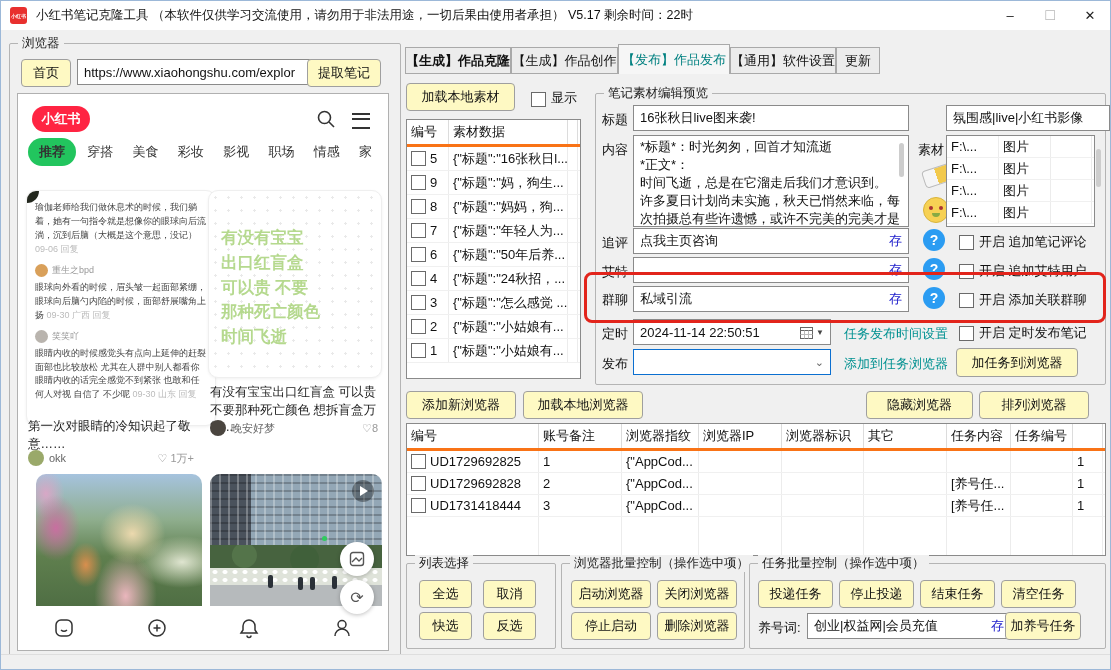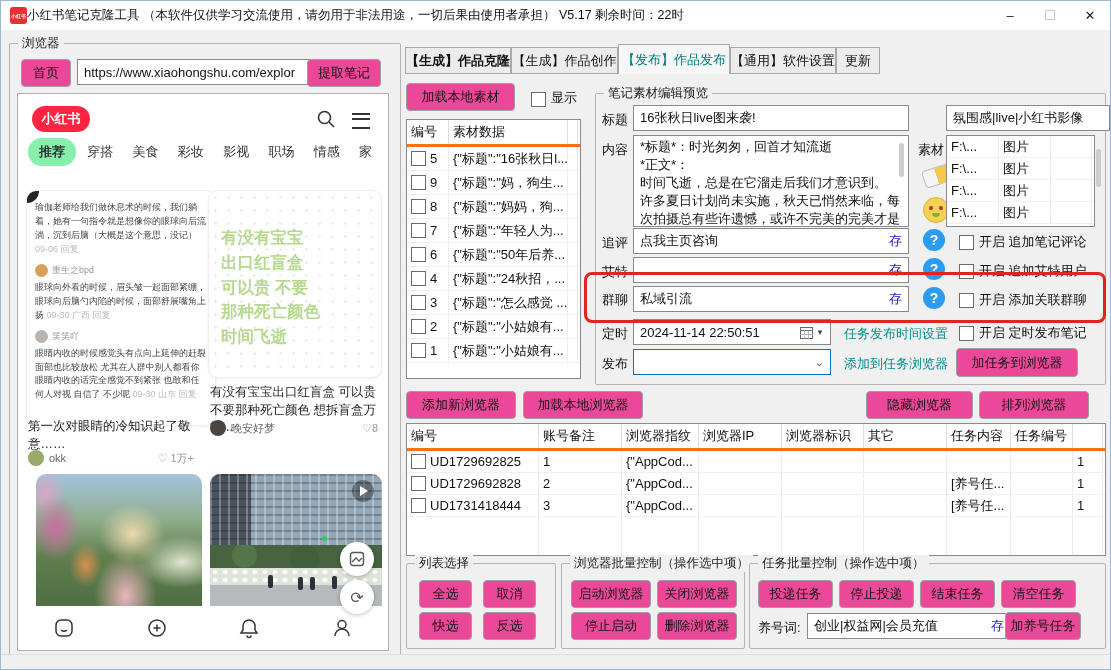--- a/index.html
+++ b/index.html
@@ -1,27 +1,27 @@
 <!DOCTYPE html>
 <html><head>
 <meta charset="utf-8">
 <style>
   html,body{margin:0;padding:0;background:#d8d8d8;font-family:"Liberation Sans","DejaVu Sans",sans-serif;}
   .window{position:relative;width:1109px;height:668px;background:#f0f0f0;border:1px solid #9cb8d8;overflow:hidden;}
   
   .titlebar{position:absolute;left:0;top:0;width:100%;height:29px;background:#ffffff;display:flex;align-items:center;}
   .app-icon{width:17px;height:17px;margin-left:9px;background:#e8302e;border-radius:3px;color:#fff;font-size:5px;display:flex;align-items:center;justify-content:center;font-weight:bold;}
-  .win-title{font-size:12.5px;color:#111;white-space:nowrap;}
+  .win-title{margin-left:9px;font-size:12.5px;color:#111;white-space:nowrap;}
   .winbtns{position:absolute;right:0;top:0;height:29px;display:flex;}
   .winbtn{width:40px;height:29px;display:flex;align-items:center;justify-content:center;font-size:13px;color:#222;}
   .winbtn.max{color:#b9b9b9;}
   
   .groupbox{position:absolute;border:1px solid #b4b4b4;border-radius:2px;}
   .grouplabel{position:absolute;top:-9px;left:8px;background:#f0f0f0;padding:0 4px;font-size:12.5px;color:#1a1a1a;white-space:nowrap;}
-  .btn{position:absolute;background:#ec4899;border:1px solid #9f9f9f;border-radius:4px;font-size:13px;color:#111;display:flex;align-items:center;justify-content:center;cursor:default;white-space:nowrap;}
+  .btn{position:absolute;background:#fef9c3;border:1px solid #9f9f9f;border-radius:4px;font-size:13px;color:#111;display:flex;align-items:center;justify-content:center;cursor:default;white-space:nowrap;}
   .tin{position:absolute;background:#fff;border:1px solid #8a8a8a;font-size:13px;color:#111;display:flex;align-items:center;padding:0 6px;white-space:nowrap;overflow:hidden;}
   .savez{margin-left:auto;color:#2222cc;font-size:13px;padding-left:4px;}
   .cb{display:inline-block;width:13px;height:13px;background:#fff;border:1px solid #6a6a6a;flex:none;}
   .helpq{position:absolute;width:22px;height:22px;border-radius:50%;background:#2b9cf2;color:#fff;font-size:14px;font-weight:bold;display:flex;align-items:center;justify-content:center;}
   .tlink{position:absolute;font-size:13px;color:#009191;white-space:nowrap;}
   .lbl{position:absolute;font-size:13px;color:#111;white-space:nowrap;}
   .toggle{position:absolute;display:flex;align-items:center;gap:5px;font-size:13px;color:#111;white-space:nowrap;}
   
   .tab{position:absolute;top:46px;height:25px;background:#ececec;border:1px solid #a9a9a9;display:flex;align-items:center;justify-content:center;font-size:13px;color:#111;white-space:nowrap;}
   .tab.active{top:43px;height:29px;background:#f6f6f6;color:#008080;border-bottom:none;z-index:2;}
@@ -34,21 +34,21 @@
   
   .redbox{position:absolute;left:583px;top:271px;width:516px;height:45px;border:3px solid #e2241b;border-radius:8px;z-index:8;pointer-events:none;}
   
   .page{position:absolute;left:16px;top:92px;width:370px;height:556px;background:#fff;border:1px solid #b0b0b0;overflow:hidden;}
   .xhs-logo{position:absolute;left:14px;top:12px;width:58px;height:26px;background:#ff2442;border-radius:14px;color:#fff;font-size:13px;font-weight:bold;display:flex;align-items:center;justify-content:center;}
   .icon-search{position:absolute;left:298px;top:15px;width:20px;height:20px;}
   .icon-burger{position:absolute;left:334px;top:19px;width:18px;height:12px;border-top:2px solid #333;border-bottom:2px solid #333;}
   .icon-burger:before{content:"";display:block;margin-top:3px;border-top:2px solid #333;}
   .cats{position:absolute;left:10px;top:44px;width:352px;display:flex;align-items:center;justify-content:space-between;}
   .cat{font-size:13px;color:#333;padding:5px 8px;}
-  .cat.active{background:#86efac;border-radius:15px;font-weight:bold;padding:5px 11px;}
+  .cat.active{background:#22c55e;border-radius:15px;font-weight:bold;padding:5px 11px;}
   .ncard{position:absolute;background:#fff;border:1px solid #efefef;border-radius:10px;box-shadow:0 1px 3px rgba(0,0,0,.06);overflow:hidden;}
   .cmt{font-size:9px;color:#444;line-height:1.55;margin:4px 0;}
   .cmt .meta{color:#bbb;}
   .cmt-author{display:flex;align-items:center;gap:4px;font-size:9px;color:#999;margin-top:7px;}
   .cmt-ava{width:13px;height:13px;border-radius:50%;flex:none;}
   .caption{position:absolute;font-size:12.5px;color:#222;line-height:1.4;}
   .authline{position:absolute;display:flex;align-items:center;font-size:11px;color:#666;}
   .authline .ava{width:16px;height:16px;border-radius:50%;margin-right:5px;}
   .likes{margin-left:auto;color:#999;}
   .gcard-txt{font-size:16.5px;font-weight:bold;color:#b5d98e;line-height:1.5;}

